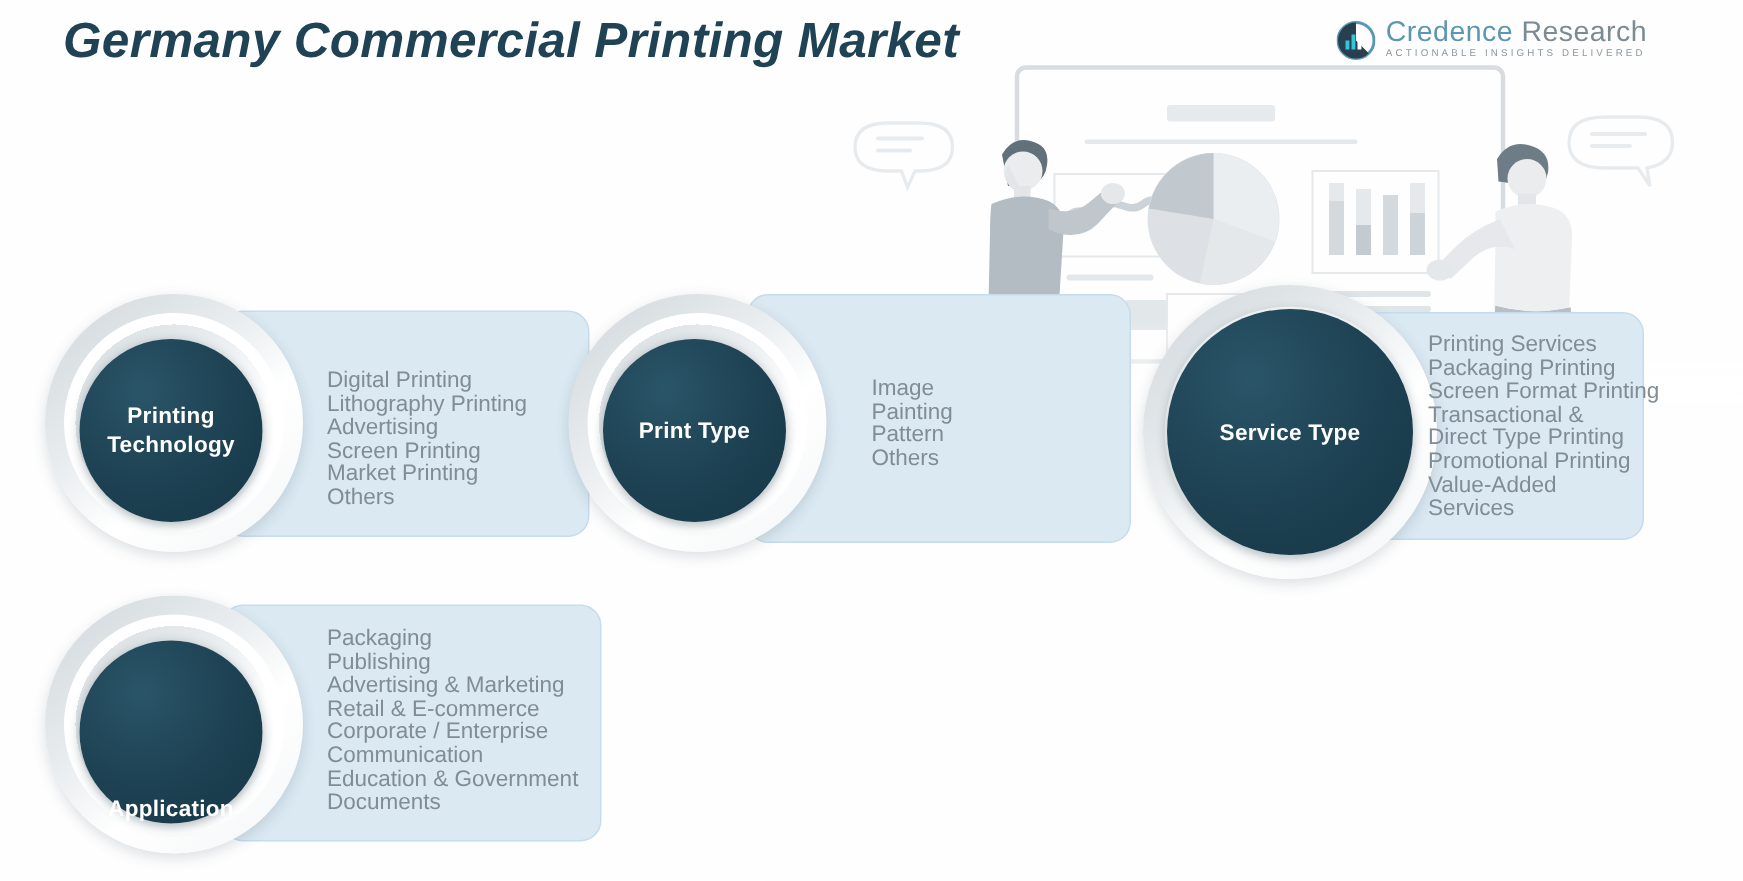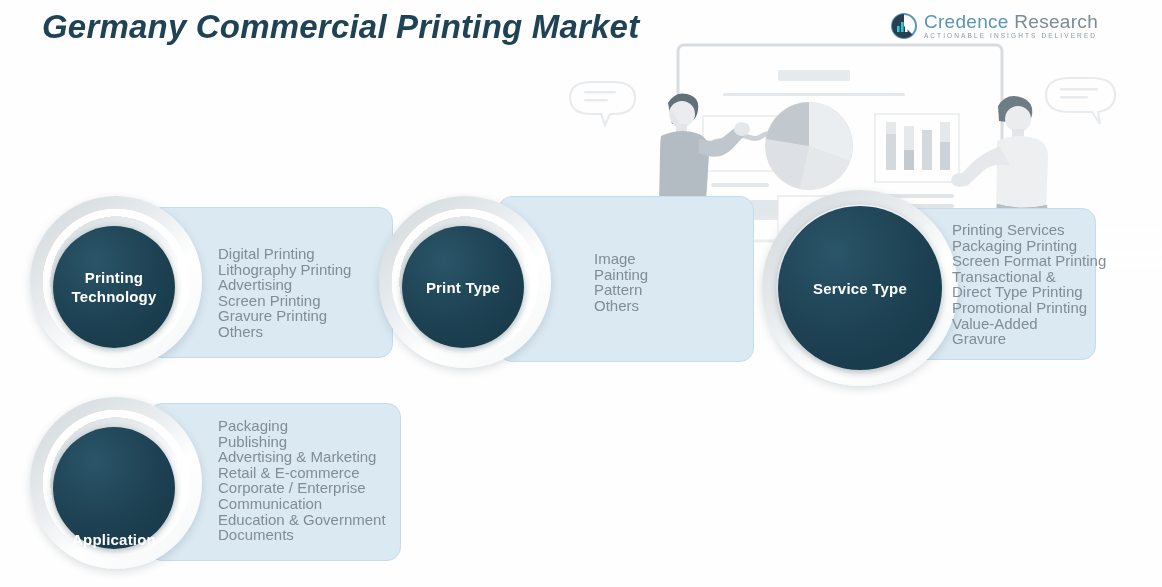--- a/index.html
+++ b/index.html
@@ -16,21 +16,21 @@
   .bg-illus{position:absolute;left:560px;top:18px;width:602px;height:250px;opacity:.88;}
   .bg-illus svg{display:block;}
 
   
   .title{
     position:absolute;left:42px;top:8px;
     font-size:33px;font-weight:bold;font-style:italic;
     color:#1f4355;letter-spacing:.2px;white-space:nowrap;
     font-family:"Liberation Sans", sans-serif;
   }
-  .logo{position:absolute;right:64px;top:12px;display:flex;align-items:center;gap:7px;}
+  .logo{position:absolute;right:64px;top:12px;display:flex;align-items:flex-end;gap:7px;}
   .logo-mark{width:26px;height:26px;flex:0 0 26px;}
   .logo-text{line-height:1;}
   .logo-name{font-size:19px;color:#6f8594;letter-spacing:.3px;font-family:"Liberation Sans", sans-serif;}
   .logo-name .c1{color:#5b97b5;}
   .logo-name .c2{color:#7b8b95;}
   .logo-tag{font-size:6.5px;color:#8b979e;letter-spacing:2.1px;margin-top:2px;text-transform:uppercase;}
 
   
   .group{position:absolute;}
   .panel{
@@ -197,32 +197,32 @@
     <div class="panel" style="left:148px;top:207px;width:245px;height:151px;"></div>
     <div class="ring" style="left:30px;top:196px;width:172px;height:172px;"></div>
     <div class="disc" style="left:53px;top:226px;width:122px;height:122px;">
       <span>Printing Technology</span>
     </div>
     <div class="panel-list" style="left:218px;top:246px;">
       <div>Digital Printing</div>
       <div>Lithography Printing</div>
       <div>Advertising</div>
       <div>Screen Printing</div>
-      <div>Gravure Printing</div>
+      <div>Market Printing</div>
       <div>Others</div>
     </div>
   </div>
 
   <div class="group">
     <div class="panel" style="left:498px;top:196px;width:256px;height:166px;"></div>
     <div class="ring" style="left:379px;top:196px;width:172px;height:172px;"></div>
     <div class="disc" style="left:402px;top:226px;width:122px;height:122px;">
       <span>Print Type</span>
     </div>
-    <div class="panel-list" style="left:594px;top:251px;">
+    <div class="panel-list" style="left:581px;top:251px;">
       <div>Image</div>
       <div>Painting</div>
       <div>Pattern</div>
       <div>Others</div>
     </div>
   </div>
 
   <div class="group">
     <div class="panel" style="left:878px;top:208px;width:218px;height:152px;"></div>
     <div class="ring" style="left:762px;top:190px;width:196px;height:196px;"></div>
@@ -230,21 +230,21 @@
       <span>Service Type</span>
     </div>
     <div class="panel-list" style="left:952px;top:222px;">
       <div>Printing Services</div>
       <div>Packaging Printing</div>
       <div>Screen Format Printing</div>
       <div>Transactional &amp;</div>
       <div>Direct Type Printing</div>
       <div>Promotional Printing</div>
       <div>Value-Added</div>
-      <div>Gravure</div>
+      <div>Services</div>
     </div>
   </div>
 
   <div class="group">
     <div class="panel" style="left:148px;top:403px;width:253px;height:158px;"></div>
     <div class="ring" style="left:30px;top:397px;width:172px;height:172px;"></div>
     <div class="disc" style="left:53px;top:427px;width:122px;height:122px;align-items:flex-end;">
       <span>Application</span>
     </div>
     <div class="panel-list" style="left:218px;top:418px;">

